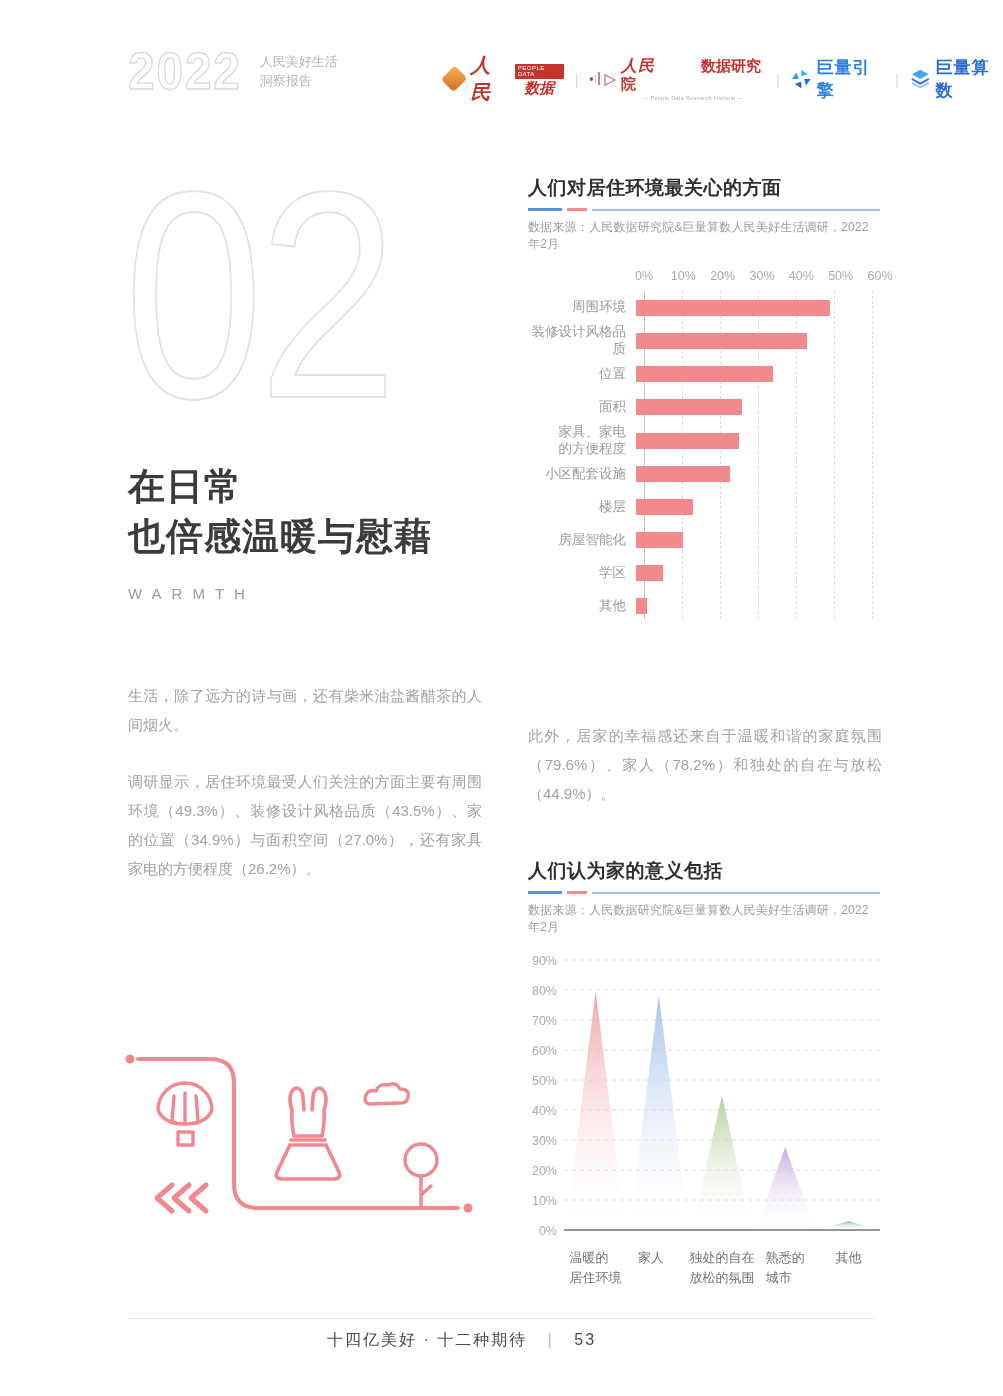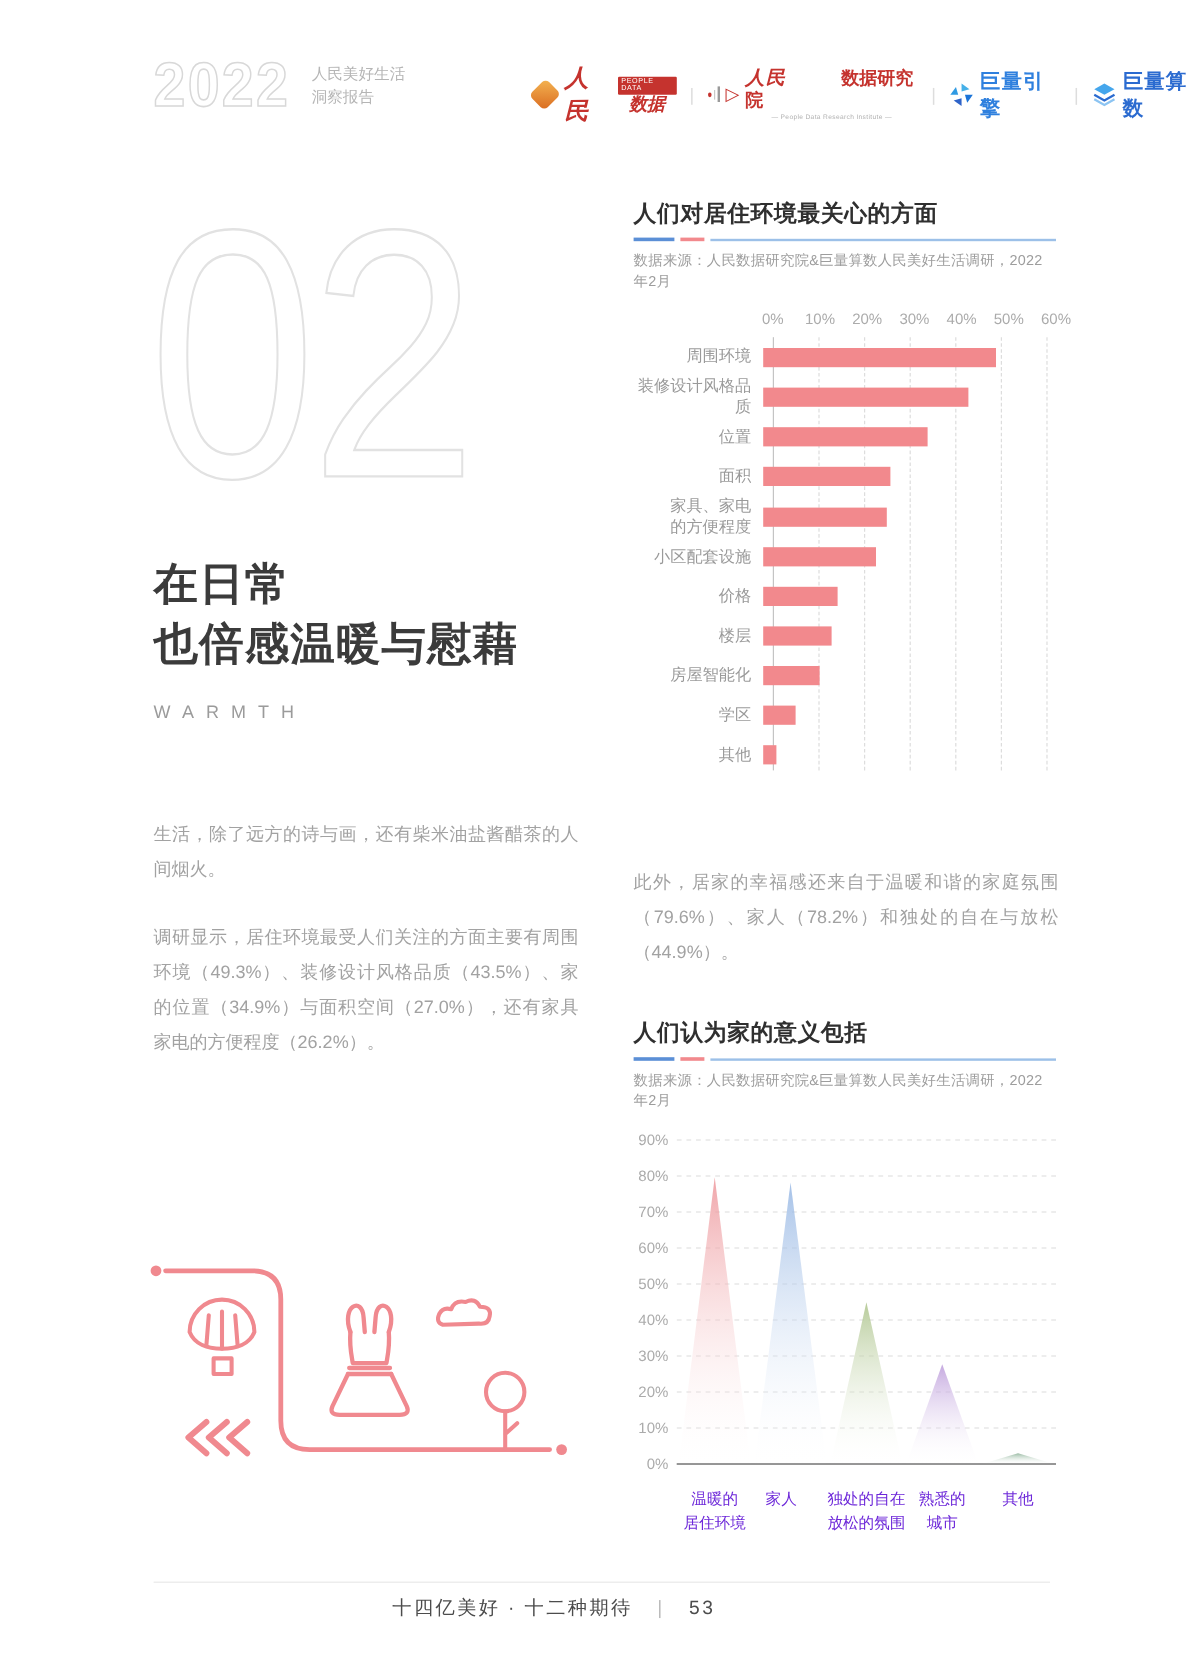--- a/index.html
+++ b/index.html
@@ -38,21 +38,21 @@
 
   
   .big-number{left:124px;top:148px;font-size:295px;line-height:1;font-weight:400;color:transparent;-webkit-text-stroke:2px var(--outline-gray);transform:scaleX(.85);transform-origin:left top;letter-spacing:-6px;}
   .sec-heading{left:128px;top:462px;font-size:37px;font-weight:700;color:#3b3b3b;line-height:1.35;letter-spacing:1px;}
   .sec-sub{left:128px;top:585px;font-size:15px;color:#9b9b9b;letter-spacing:10px;}
   .paras-left{left:128px;top:682px;width:354px;}
   .paras-right{left:528px;top:722px;width:354px;}
   .para{font-size:15px;line-height:1.93;color:var(--text-gray);text-align:justify;margin-bottom:28px;}
 
   
-  .chart-block{width:352px;}
+  .chart-block{width:352px;margin-top:10px;}
   .chart-title{font-size:19px;font-weight:700;color:#2f2f2f;letter-spacing:.5px;}
   .chart-underline{display:flex;align-items:center;gap:5px;margin-top:7px;}
   .chart-underline .u1{width:34px;height:3px;background:var(--accent-blue);}
   .chart-underline .u2{width:20px;height:3px;background:var(--accent-pink);}
   .chart-underline .u3{flex:1;height:2px;background:var(--underline-light);}
   .chart-source{font-size:12px;color:#9d9d9d;margin-top:8px;letter-spacing:.2px;}
 
   
   .bar-chart{left:528px;top:165px;}
   .bar-axis{position:relative;height:18px;margin-left:116px;margin-top:16px;}
@@ -64,21 +64,21 @@
   .bar-rows{position:relative;}
   .bar-row{display:flex;align-items:center;min-height:33px;}
   .bar-label{width:108px;padding-right:10px;text-align:right;font-size:13.5px;color:#9a9a9a;line-height:1.25;white-space:pre-line;}
   .bar-track{flex:1;position:relative;height:16px;margin-right:8px;}
   .bar-fill{position:absolute;left:0;top:0;height:16px;background:var(--accent-pink);}
 
   
   .peak-chart{left:528px;top:848px;}
   .peak-svg-wrap{margin-top:16px;position:relative;width:352px;}
   .peak-labels{position:relative;height:52px;margin-top:4px;}
-  .peak-label{position:absolute;top:0;transform:translateX(-50%);font-size:13px;color:#6d28d9;line-height:1.55;text-align:center;white-space:pre-line;}
+  .peak-label{position:absolute;top:0;transform:translateX(-50%);font-size:13px;color:#737373;line-height:1.55;text-align:left;white-space:pre-line;}
 
   
   .art{left:118px;top:1048px;}
 
   
   .footer-line{left:128px;top:1318px;width:747px;height:1px;background:#e9e9e9;}
   .footer{left:0;top:1330px;width:923px;text-align:center;font-size:16px;color:#4c4c4c;letter-spacing:2px;}
   .footer .sep{color:#bbb;margin:0 14px;}
 </style>
 </head>
@@ -207,26 +207,20 @@
           <div class="bar-label">家具、家电
 的方便程度</div>
           <div class="bar-track">
             <div class="bar-fill" style="width: 43.6667%; background: rgb(242, 137, 141);"></div>
           </div>
         </div>
         <div class="bar-row">
           <div class="bar-label">小区配套设施</div>
           <div class="bar-track">
             <div class="bar-fill" style="width: 40%; background: rgb(242, 137, 141);"></div>
-          </div>
-        </div>
-        <div class="bar-row">
-          <div class="bar-label">价格</div>
-          <div class="bar-track">
-            <div class="bar-fill" style="width: 26.3333%; background: rgb(242, 137, 141);"></div>
           </div>
         </div>
         <div class="bar-row">
           <div class="bar-label">楼层</div>
           <div class="bar-track">
             <div class="bar-fill" style="width: 24%; background: rgb(242, 137, 141);"></div>
           </div>
         </div>
         <div class="bar-row">
           <div class="bar-label">房屋智能化</div>

